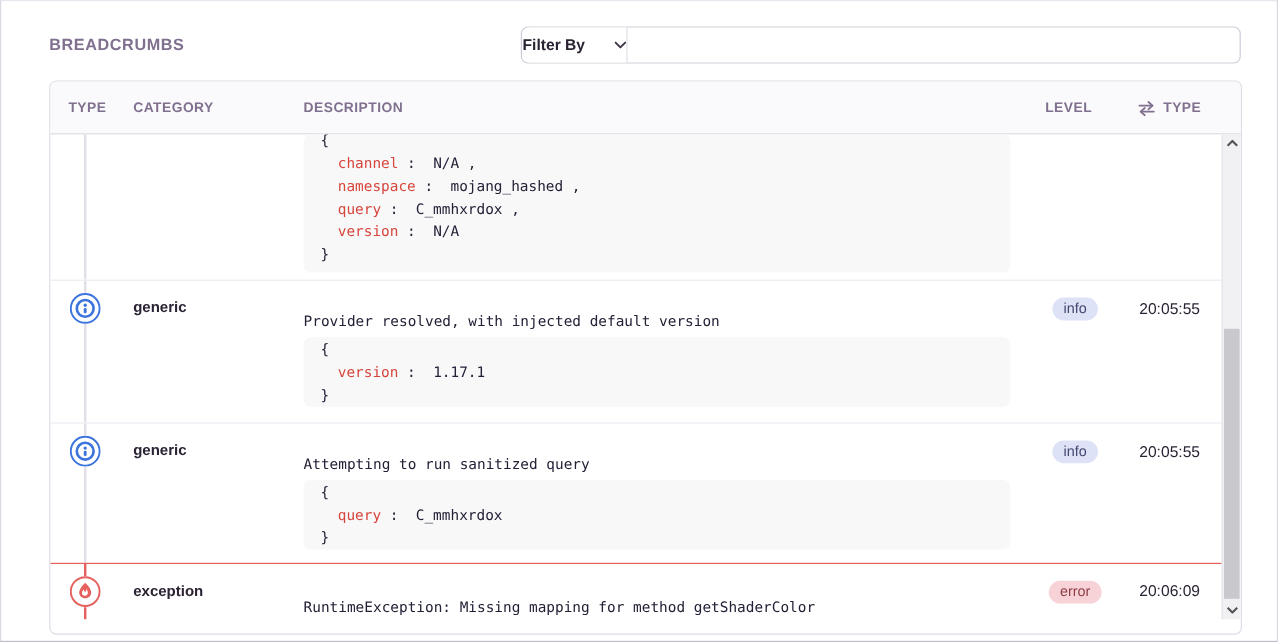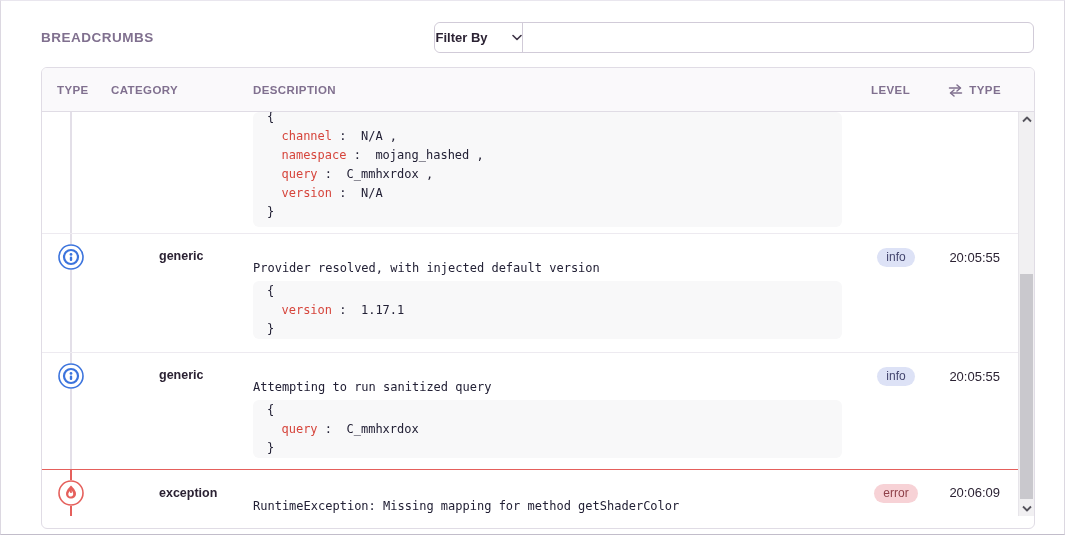--- a/index.html
+++ b/index.html
@@ -70,21 +70,21 @@
   #rows .row:nth-child(3){ height:117px; }
   #rows .row:nth-child(4){ height:47px; }
 
   .tline { position:absolute; left:28px; top:0; bottom:0; width:1.5px; background:var(--timeline); }
   .tline-red { background:var(--error-red); }
 
   .type-icon {
     position:absolute; left:16px; top:10px; width:26px; height:26px;
     background:#fff; border-radius:50%; display:flex; align-items:center; justify-content:center;
   }
-  .cat { position:absolute; left:69px; top:15px; font-size:12.5px; font-weight:bold; color:var(--text-dark);margin-left:48px; }
+  .cat { position:absolute; left:69px; top:15px; font-size:12.5px; font-weight:bold; color:var(--text-dark); }
   .row.error .cat { top:16px; }
   .desc {
     position:absolute; left:211px; top:15px;
     font-family:"DejaVu Sans Mono", monospace; font-size:12px; color:var(--code-value);margin-top:12px;
   }
   .row.error .desc { top:17px; }
 
   .code {
     position:absolute; left:211px; top:47px; width:589px; height:58px;
     background:var(--code-bg); border-radius:6px; padding:0 14px; overflow:hidden;

